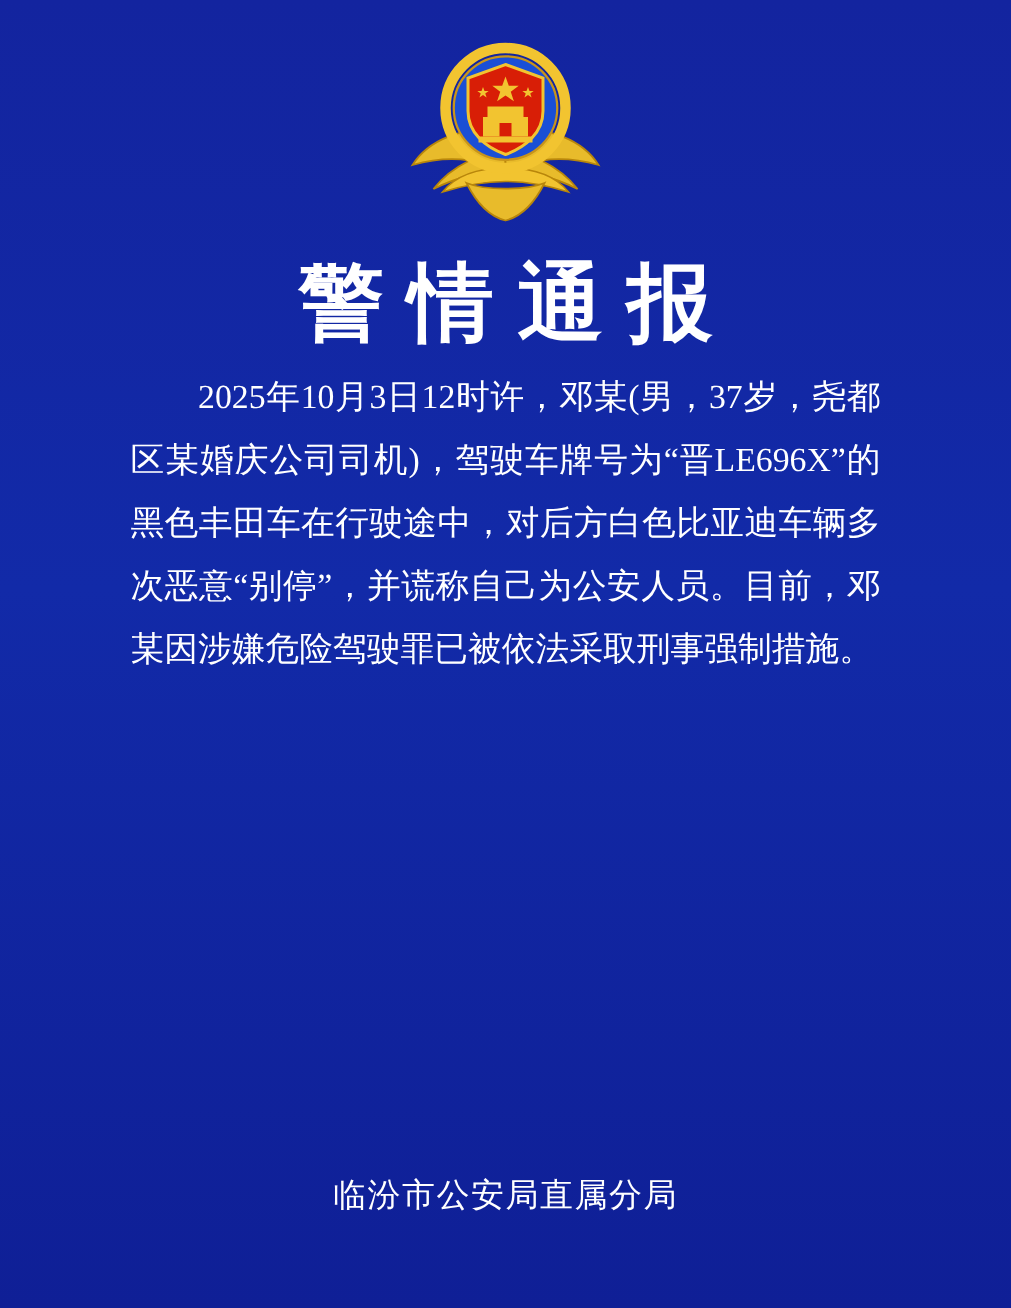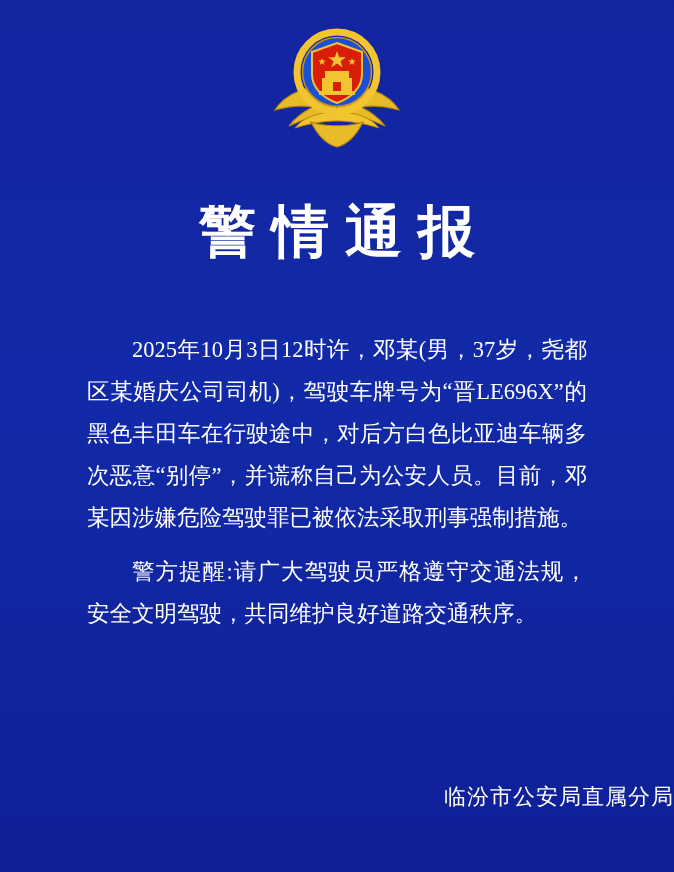--- a/index.html
+++ b/index.html
@@ -18,21 +18,20 @@
   .poster {
     width: 674px;
     height: 872px;
     background: linear-gradient(180deg, #13249f 0%, #122aa8 45%, #0f1f96 100%);
     display: flex;
     flex-direction: column;
     align-items: center;
     box-sizing: border-box;
     padding: 0;
     position: relative;
-    gap: 29px;
   }
 
   
   .emblem-wrap {
     margin-top: 26px;
     width: 140px;
     height: 122px;
     position: relative;
   }
   .emblem-wrap svg { display: block; }
@@ -45,21 +44,21 @@
     letter-spacing: 16px;
     text-indent: 16px;
     line-height: 1.15;
     color: #ffffff;
     text-align: center;
     font-family: "Liberation Serif", "DejaVu Serif", serif;
   }
 
   
   .body-text {
-    margin-top: 35px;
+    margin-top: 8px;
     width: 500px;
     font-size: 22.5px;
     line-height: 42px;
     text-align: justify;
     text-justify: inter-character;
     color: #ffffff;
   }
   .body-text p {
     margin: 0 0 2px 0;
     text-indent: 2em;
@@ -72,21 +71,21 @@
   .footer {
     position: absolute;
     left: 0;
     right: 0;
     bottom: 56px;
     text-align: center;
     font-size: 22px;
     line-height: 38px;
     color: #ffffff;
   }
-  .footer div { letter-spacing: 1px; text-align: right; }
+  .footer div { letter-spacing: 1px; }
 </style>
 </head>
 <body>
 
 <div class="poster">
 
   <div class="emblem-wrap">
     <svg width="140" height="122" viewBox="0 0 140 122" xmlns="http://www.w3.org/2000/svg">
 
       <g>
@@ -115,20 +114,19 @@
       </g>
 
       <rect x="52" y="65" width="36" height="4" fill="#f2c430"></rect>
     </svg>
   </div>
 
   <div class="title">警情通报</div>
 
   <div class="body-text">
     <p>2025年10月3日12时许，邓某(男，37岁，尧都区某婚庆公司司机)，驾驶车牌号为“晋LE696X”的黑色丰田车在行驶途中，对后方白色比亚迪车辆多次恶意“别停”，并谎称自己为公安人员。目前，邓某因涉嫌危险驾驶罪已被依法采取刑事强制措施。</p>
-    <p class="second">警方提醒:请广大驾驶员严格遵守交通法规，安全文明驾驶，共同维护良好道路交通秩序。</p>
   </div>
 
   <div class="footer">
     <div>临汾市公安局直属分局</div>
   </div>
 
 </div>
 
 </body></html>

